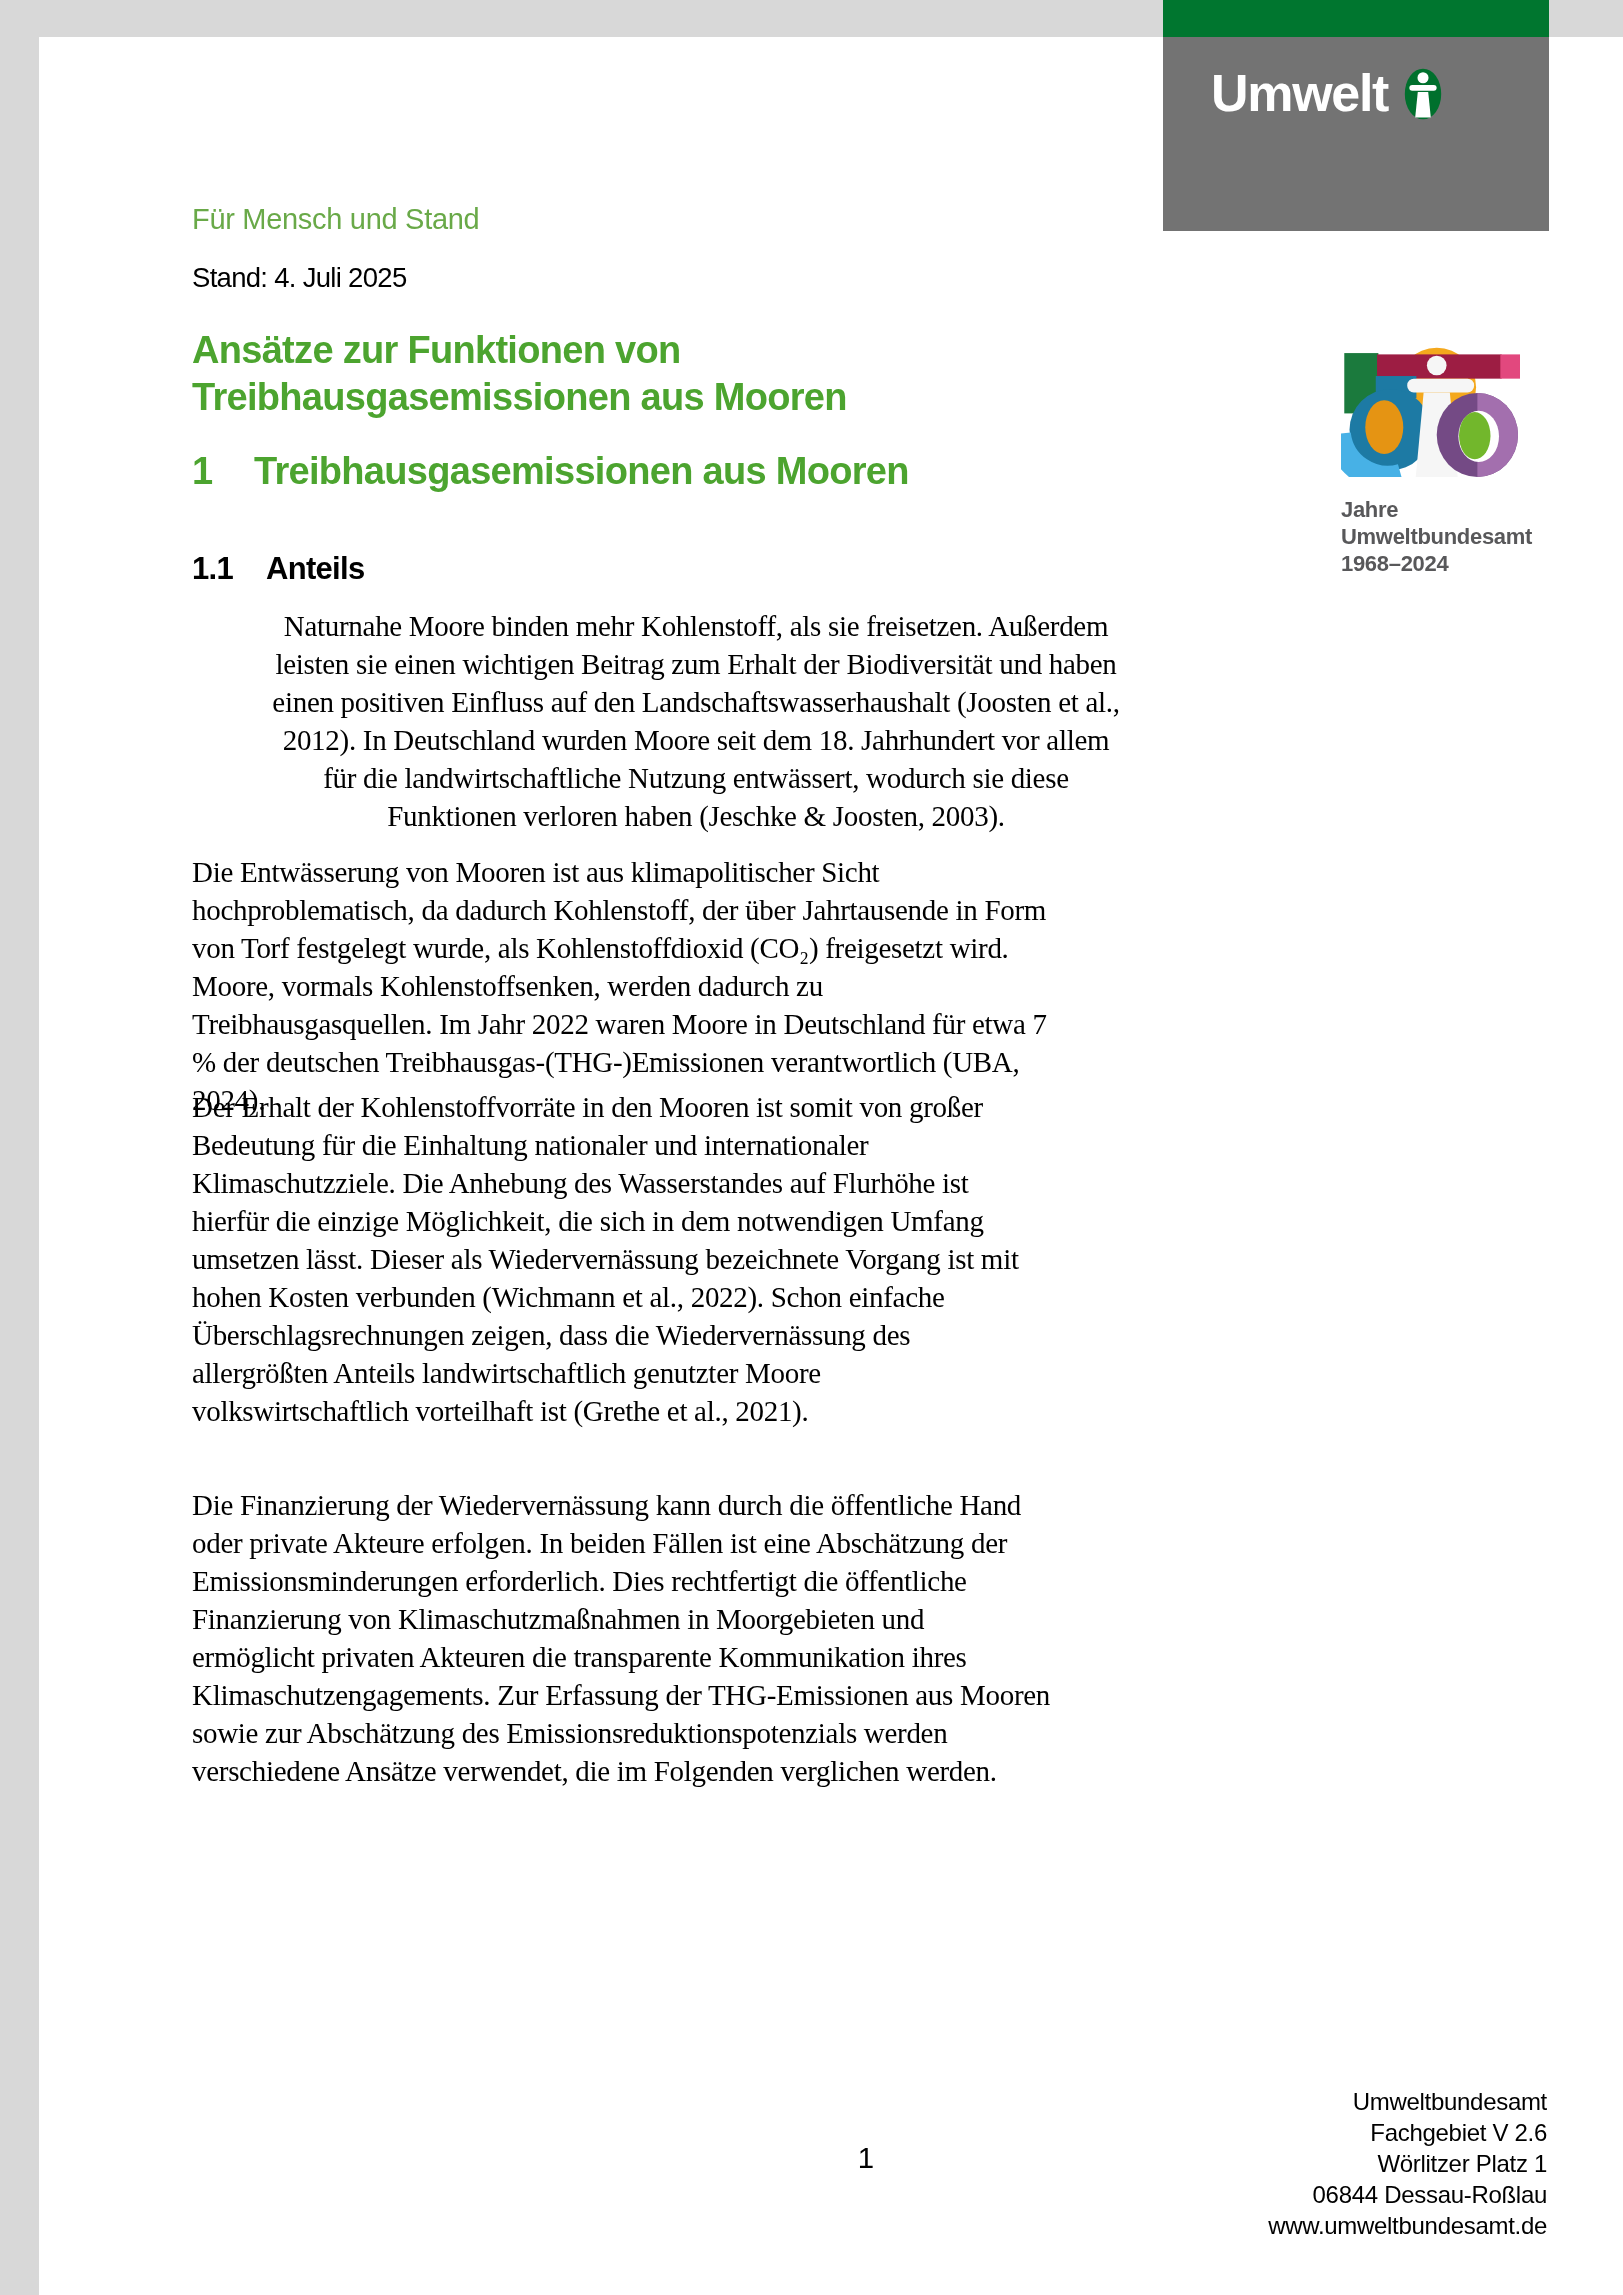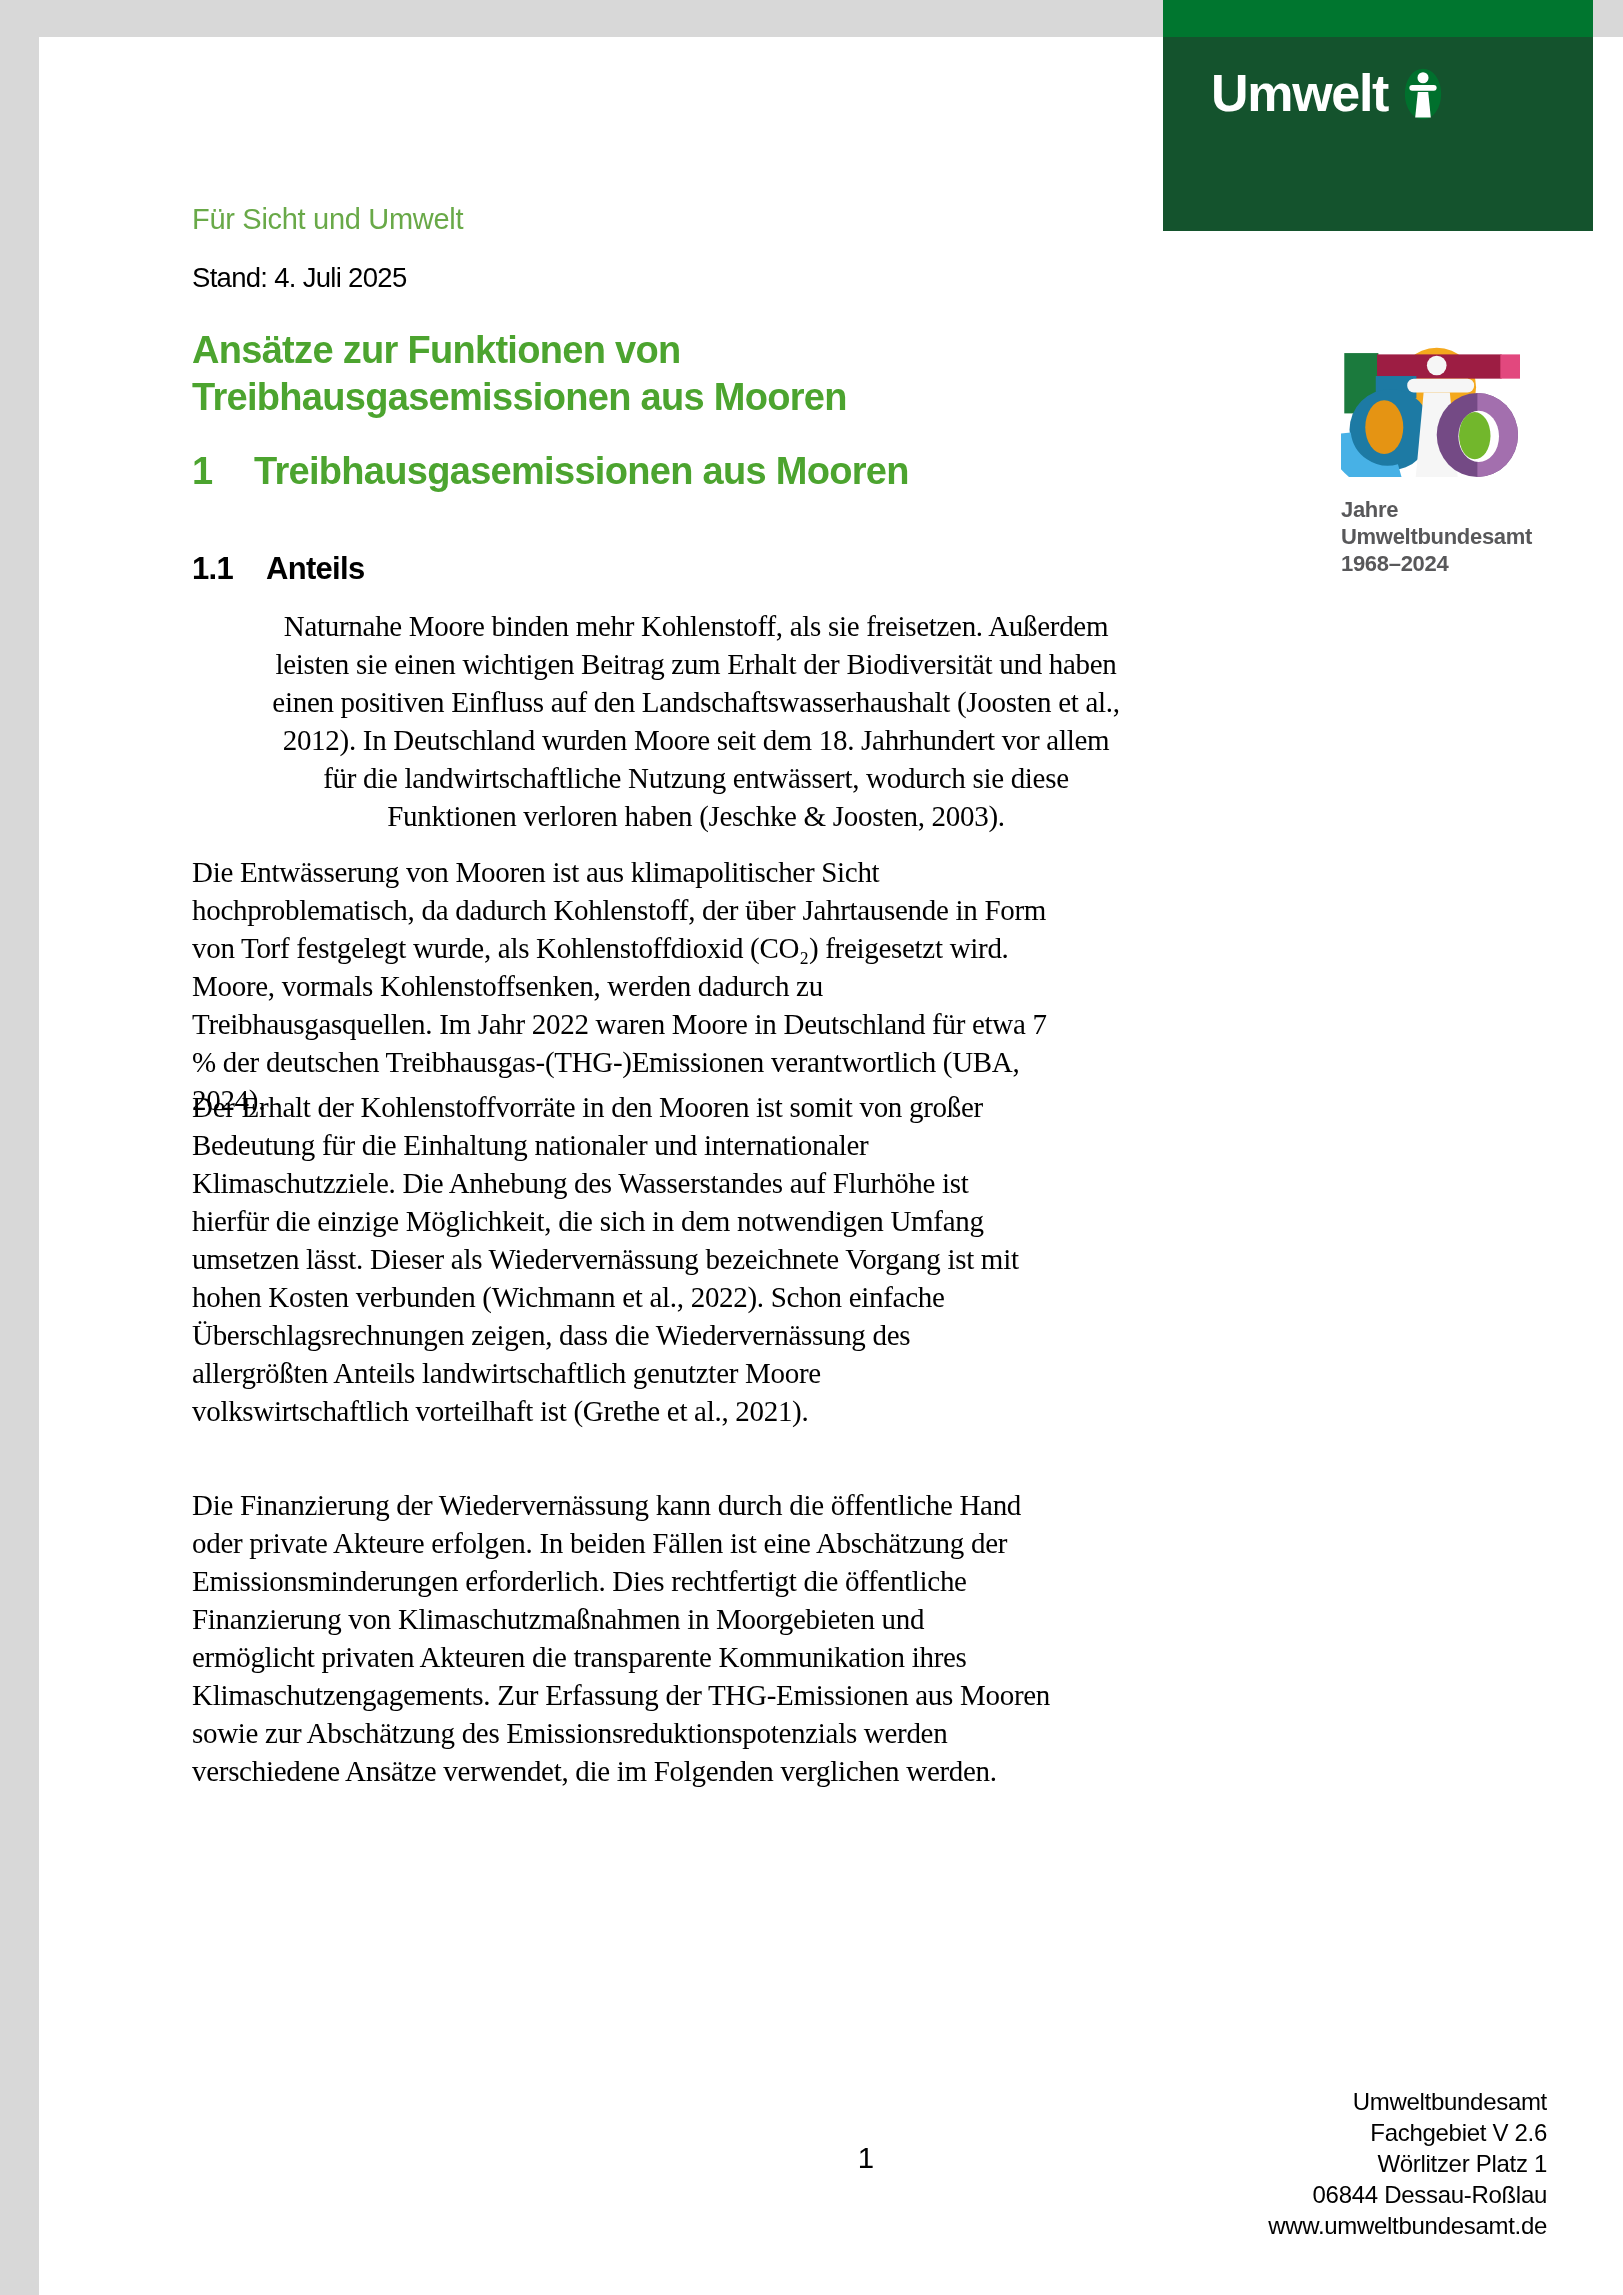--- a/index.html
+++ b/index.html
@@ -4,21 +4,21 @@
 <style>
   html,body{margin:0;padding:0;}
   body{
     width:1623px;height:2295px;position:relative;overflow:hidden;
     background:#d8d8d8;
     font-family:"Liberation Sans",sans-serif;
   }
   .page{position:absolute;left:39px;top:37px;right:0;bottom:0;background:#ffffff;}
 
   
-  .uba-box{position:absolute;left:1163px;top:0;width:386px;height:231px;background:#14532d;padding-left:44px;}
+  .uba-box{position:absolute;left:1163px;top:0;width:386px;height:231px;background:#737373;}
   .uba-band{position:absolute;left:0;top:0;width:100%;height:37px;background:#00762F;}
   .uba-row{position:absolute;left:48px;display:flex;align-items:flex-start;height:56px;}
   .uba-row1{top:65px;}
   .uba-row2{top:122px;}
   .uba-word{font-size:52px;font-weight:bold;color:#ffffff;letter-spacing:-1.3px;line-height:56px;white-space:nowrap;}
   .uba-emblem{margin-left:15.7px;margin-top:2.6px;}
 
   
   .tagline{position:absolute;left:192px;top:203px;font-size:29px;letter-spacing:-0.3px;color:#69A948;}
   .standline{position:absolute;left:192px;top:262px;font-size:27.5px;letter-spacing:-0.7px;color:#000;}
@@ -78,21 +78,21 @@
     <ellipse cx="208" cy="148" rx="62" ry="64" fill="#744A85"></ellipse>
     <path d="M208,84 A62 64 0 0 1 208,212 Z" fill="#A36FAE"></path>
     <ellipse cx="210" cy="150" rx="31" ry="39" fill="#FFFFFF"></ellipse>
     <ellipse cx="204" cy="149" rx="24" ry="36" fill="#72B72C"></ellipse>
   </svg>
   <div class="anniv-text">Jahre
 Umweltbundesamt
 1968–2024</div>
 </div>
 
-<div class="tagline">Für Sicht und Umwelt</div>
+<div class="tagline">Für Mensch und Stand</div>
 <div class="standline">Stand: 4. Juli 2025</div>
 
 <div class="h1">Ansätze zur Funktionen von
 Treibhausgasemissionen aus Mooren</div>
 <div class="h1num">
   <span class="num">1</span><span>Treibhausgasemissionen aus Mooren</span>
 </div>
 <div class="h2">
   <span class="num">1.1</span><span>Anteils</span>
 </div>

